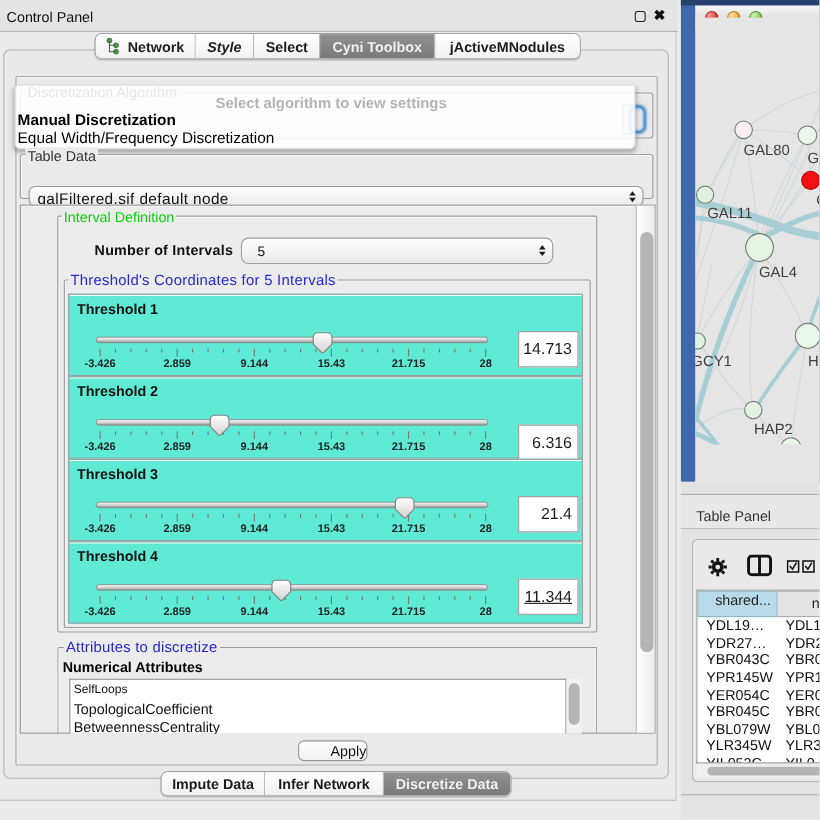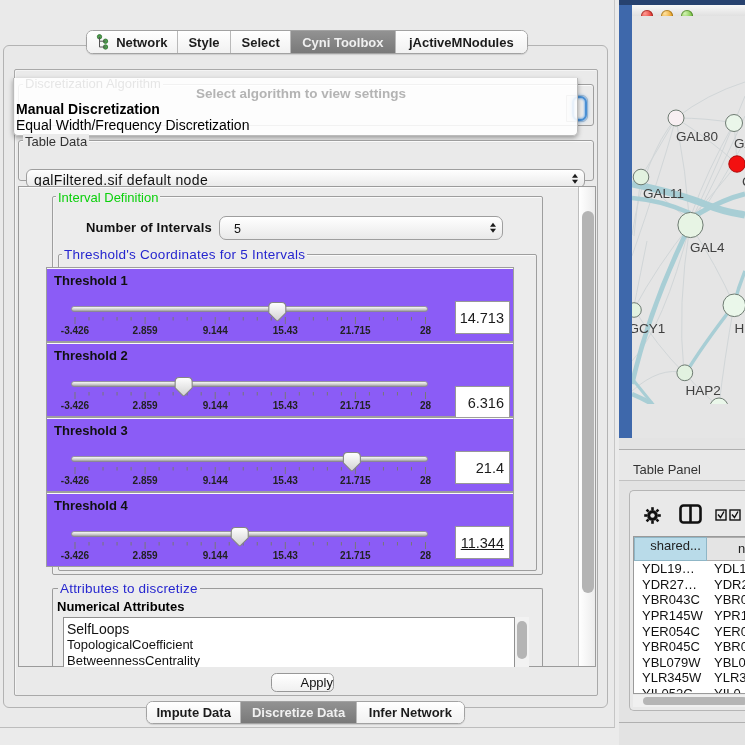--- a/index.html
+++ b/index.html
@@ -38,42 +38,47 @@
 .combo { position:absolute; background:linear-gradient(#ffffff,#e9e9e9);
   border:1px solid #9e9e9e; border-radius:6px; font-size:12.5px; color:#111; }
 .combo .arrows { position:absolute; right:6px; top:50%; transform:translateY(-50%); display:flex; flex-direction:column; align-items:center; line-height:0; }
 .combo .arrows .up { display:block; width:0; height:0; border-left:3.4px solid transparent; border-right:3.4px solid transparent; border-bottom:4.6px solid #1c1c1c; margin-bottom:2.4px; }
 .combo .arrows .dn { display:block; width:0; height:0; border-left:3.4px solid transparent; border-right:3.4px solid transparent; border-top:4.6px solid #1c1c1c; }
 
 .vbox { position:absolute; background:#fff; border:1px solid #989898;
   font-size:14.5px; color:#1a1a1a; text-align:right; }
 
 
-.tpanel { position:absolute; left:46px; width:468px; height:75px;
-  background:#8b5cf6; border:1px solid #9e9e9e; box-shadow:inset 0 1px 0 #fafafa; }
+.tpanel { position:absolute; left:62px; width:468px; height:75px;
+  background:#5eead4; border:1px solid #9e9e9e; box-shadow:inset 0 1px 0 #fafafa; }
 .tpanel .tl { position:absolute; left:7px; top:5px; font-size:13px; font-weight:bold; color:#111; }
 
 
 .trow { height:15.6px; font-size:13px; color:#111; white-space:nowrap; }
 </style>
 </head>
 <body>
 <div id="stage">
 
   <div id="lwin" class="abs"></div>
+  <div id="titlebar" class="abs">
+      <span class="t">Control Panel</span>
+    <span class="float-ic"></span>
+      <span class="close-ic">✖</span>
+  </div>
   <div id="tabpanel" class="abs"></div>
 
   <div class="seg abs" style="left:86px; top:30px; width:442px; height:24px;">
     <div class="s" style="width:91px;"><svg width="13" height="16" viewBox="0 0 13 16" style="margin-right:7px;">
           <circle cx="3.5" cy="2.8" r="2.2" fill="#4f9e4f" stroke="#2c6e2c" stroke-width="0.8"></circle>
           <circle cx="9.5" cy="7.2" r="2.2" fill="#4f9e4f" stroke="#2c6e2c" stroke-width="0.8"></circle>
           <circle cx="9.5" cy="13" r="2.2" fill="#4f9e4f" stroke="#2c6e2c" stroke-width="0.8"></circle>
           <path d="M3.5 3 L3.5 13 L9.5 13 M3.5 7.2 L9.5 7.2" stroke="#555" stroke-width="1" fill="none"></path>
         </svg>Network</div>
-    <div class="s" style="width:54px;">Style</div>
+    <div class="s" style="width:54px;font-style:italic;">Style</div>
     <div class="s" style="width:60px;">Select</div>
     <div class="s sel" style="width:105px;">Cyni Toolbox</div>
     <div class="s" style="width:132px;">jActiveMNodules</div>
   </div>
 
   <div class="abs" style="left:13.5px; top:69px; width:584px; height:627px; border:1px solid #a9a9a9; border-radius:2px; background:#eaeaea; box-shadow:inset 1px 1px 0 #f4f4f4;"></div>
 
   <div class="grp" style="left:18px; top:84px; width:576px; height:42px;"></div>
   <div class="grplabel" style="left:23px; top:76px; color:#3a3a3a; background:#eaeaea;">Discretization Algorithm</div>
 
@@ -322,33 +327,33 @@
       <path d="M 184.23254629924267 39 Q 184.23254629924267 34.5 188.23254629924267 34.5 L 197.23254629924267 34.5 Q 201.23254629924267 34.5 201.23254629924267 39 L 201.23254629924267 44.8 L 193.73254629924267 52.4 Q 192.73254629924267 53.2 191.73254629924267 52.4 L 184.23254629924267 44.8 Z" fill="url(#th4)" stroke="#858585" stroke-width="1.1"></path>
     </svg>
     <div class="vbox" style="left:408px; top:33.5px; width:55px; height:33px; padding:8px 5px 0 0;text-decoration:underline;">11.344</div>
   </div>
     </div>
 
   <div class="abs" style="left:52px; top:588px; width:491px; height:79px; border:1px solid #9b9b9b; border-bottom:none; border-radius:2px 2px 0 0;"></div>
   <div class="grplabel" style="left:58px; top:581px; color:#2626cf; font-size:13.5px; letter-spacing:0.2px;">Attributes to discretize</div>
   <div class="abs" style="left:57px; top:599px; font-size:13px; font-weight:bold; color:#000;">Numerical Attributes</div>
   <div class="abs" style="left:63px; top:617px; width:452px; height:50px; background:#fff; border:1px solid #909090; border-bottom:none; overflow:hidden;">
-    <div style="position:absolute; left:3px; top:2.5px; font-size:14px; color:#111;text-align:center;">SelfLoops</div>
+    <div style="position:absolute; left:3px; top:2.5px; font-size:11px; color:#111;text-align:center;">SelfLoops</div>
     <div style="position:absolute; left:3px; top:18.8px; font-size:13px; color:#111;">TopologicalCoefficient</div>
     <div style="position:absolute; left:3px; top:35.1px; font-size:13px; color:#111;">BetweennessCentrality</div>
   </div>
   <div class="abs" style="left:515px; top:617px; width:14px; height:50px; background:#f2f2f2;"></div>
   <div class="abs" style="left:517px; top:621px; width:10px; height:38px; background:#b4b4b4; border-radius:5px;"></div>
 
   <div class="abs" style="left:271px; top:672.5px; width:63px; height:19.5px; background:linear-gradient(#ffffff,#f0f0f0); border:1px solid #979797; border-radius:5.5px; text-align:right; font-size:13px; color:#111; line-height:18px;">Apply</div>
 
   <div class="seg abs" style="left:146px; top:700.5px; width:319px; height:23px;">
     <div class="s" style="width:95px;">Impute Data</div>
+    <div class="s" style="width:108px;">Infer Network</div>
     <div class="s sel" style="width:116px;">Discretize Data</div>
-    <div class="s" style="width:108px;">Infer Network</div>
   </div>
 
   <div class="abs" style="left:619px; top:0; width:126px; height:438px; background:#3e68ab;">
     <div class="abs" style="left:0; top:0; width:126px; height:5px; background:#27426f;"></div>
 
     <div class="abs" style="left:13px; top:5px; width:113px; height:23px; background:linear-gradient(#f8f8f8,#c9c9c9); border-bottom:1px solid #8a8a8a;">
       <span class="abs" style="left:9px; top:5px; width:12px; height:12px; border-radius:6px; background:radial-gradient(circle at 4px 3.5px, #ff9a93, #e3403a 55%, #a01b16); box-shadow:inset 0 0 0 1px rgba(122,18,15,0.55);"></span>
       <span class="abs" style="left:29px; top:5px; width:12px; height:12px; border-radius:6px; background:radial-gradient(circle at 4px 3.5px, #ffe2a0, #eaa832 55%, #a66b10); box-shadow:inset 0 0 0 1px rgba(122,82,8,0.55);"></span>
       <span class="abs" style="left:49px; top:5px; width:12px; height:12px; border-radius:6px; background:radial-gradient(circle at 4px 3.5px, #d2f3b2, #82c74e 55%, #3f7d1c); box-shadow:inset 0 0 0 1px rgba(47,93,20,0.55);"></span>
     </div>

